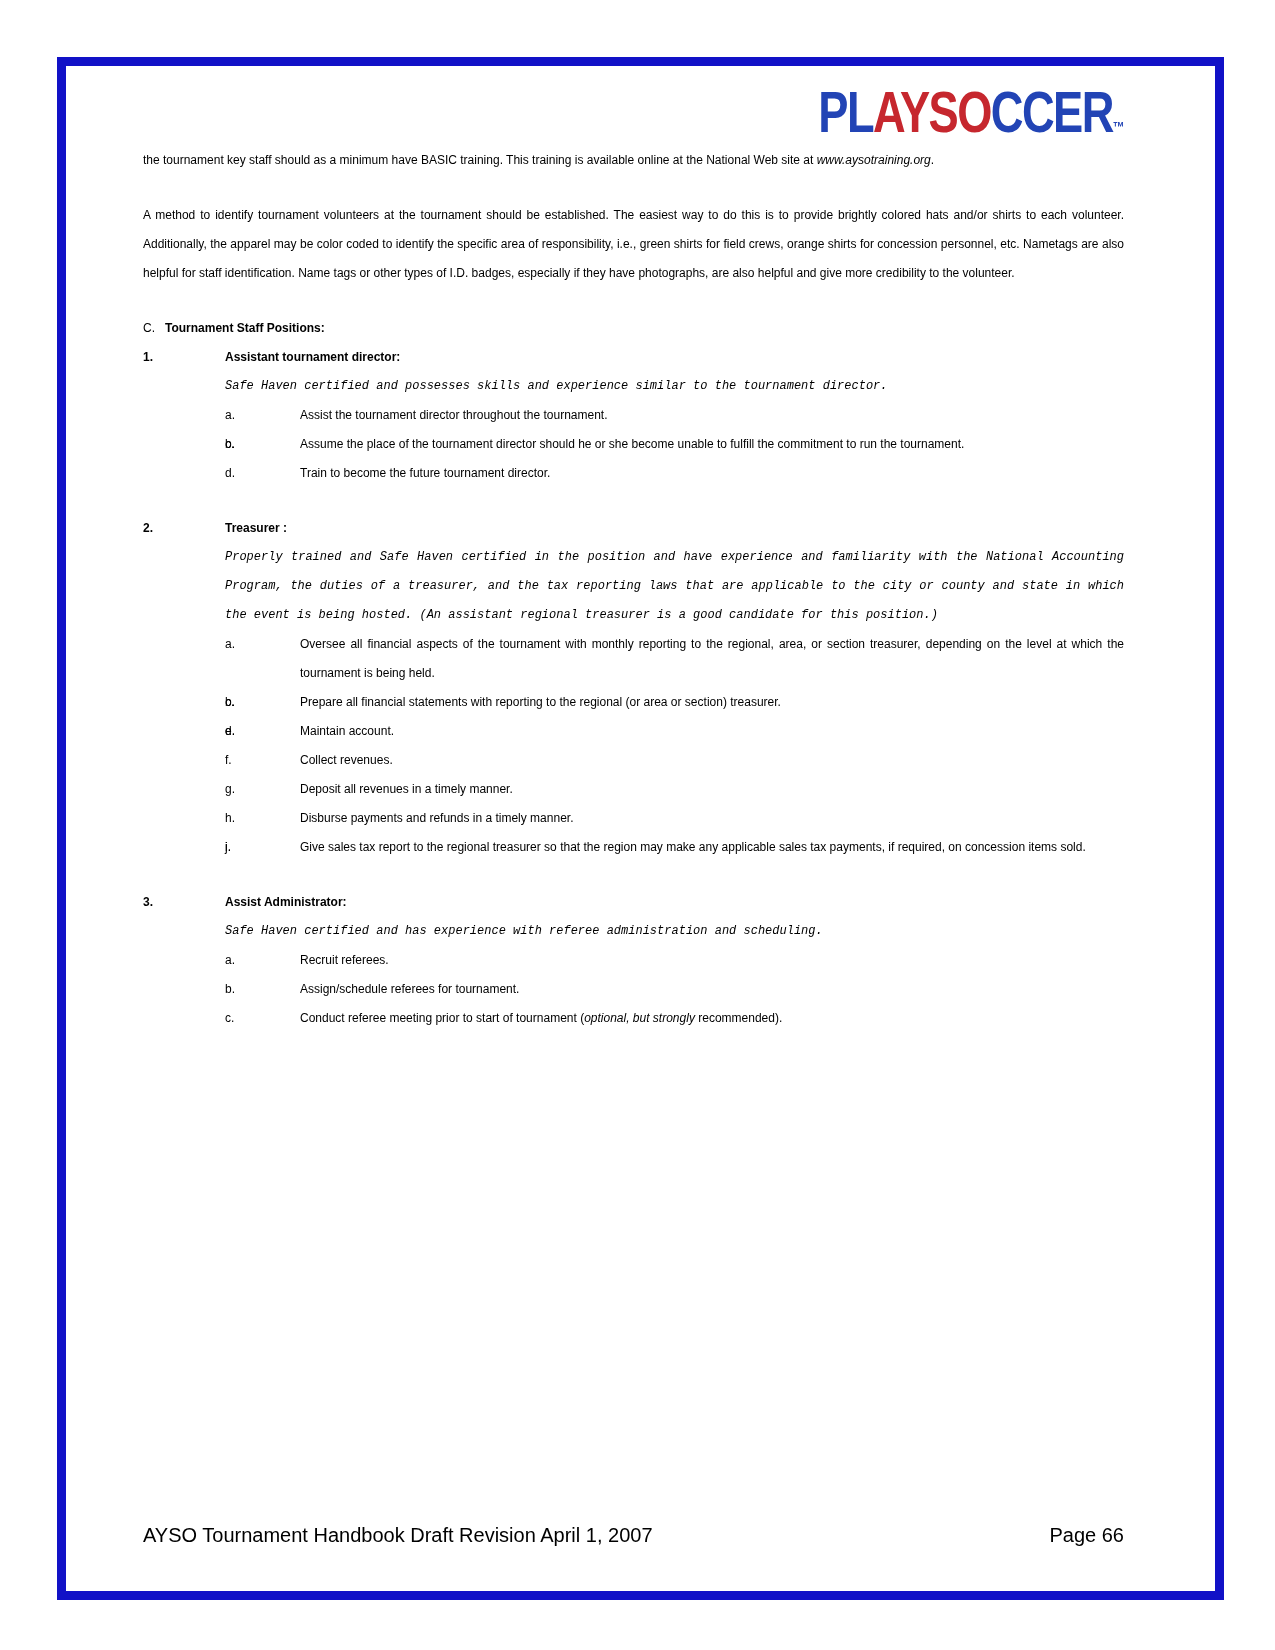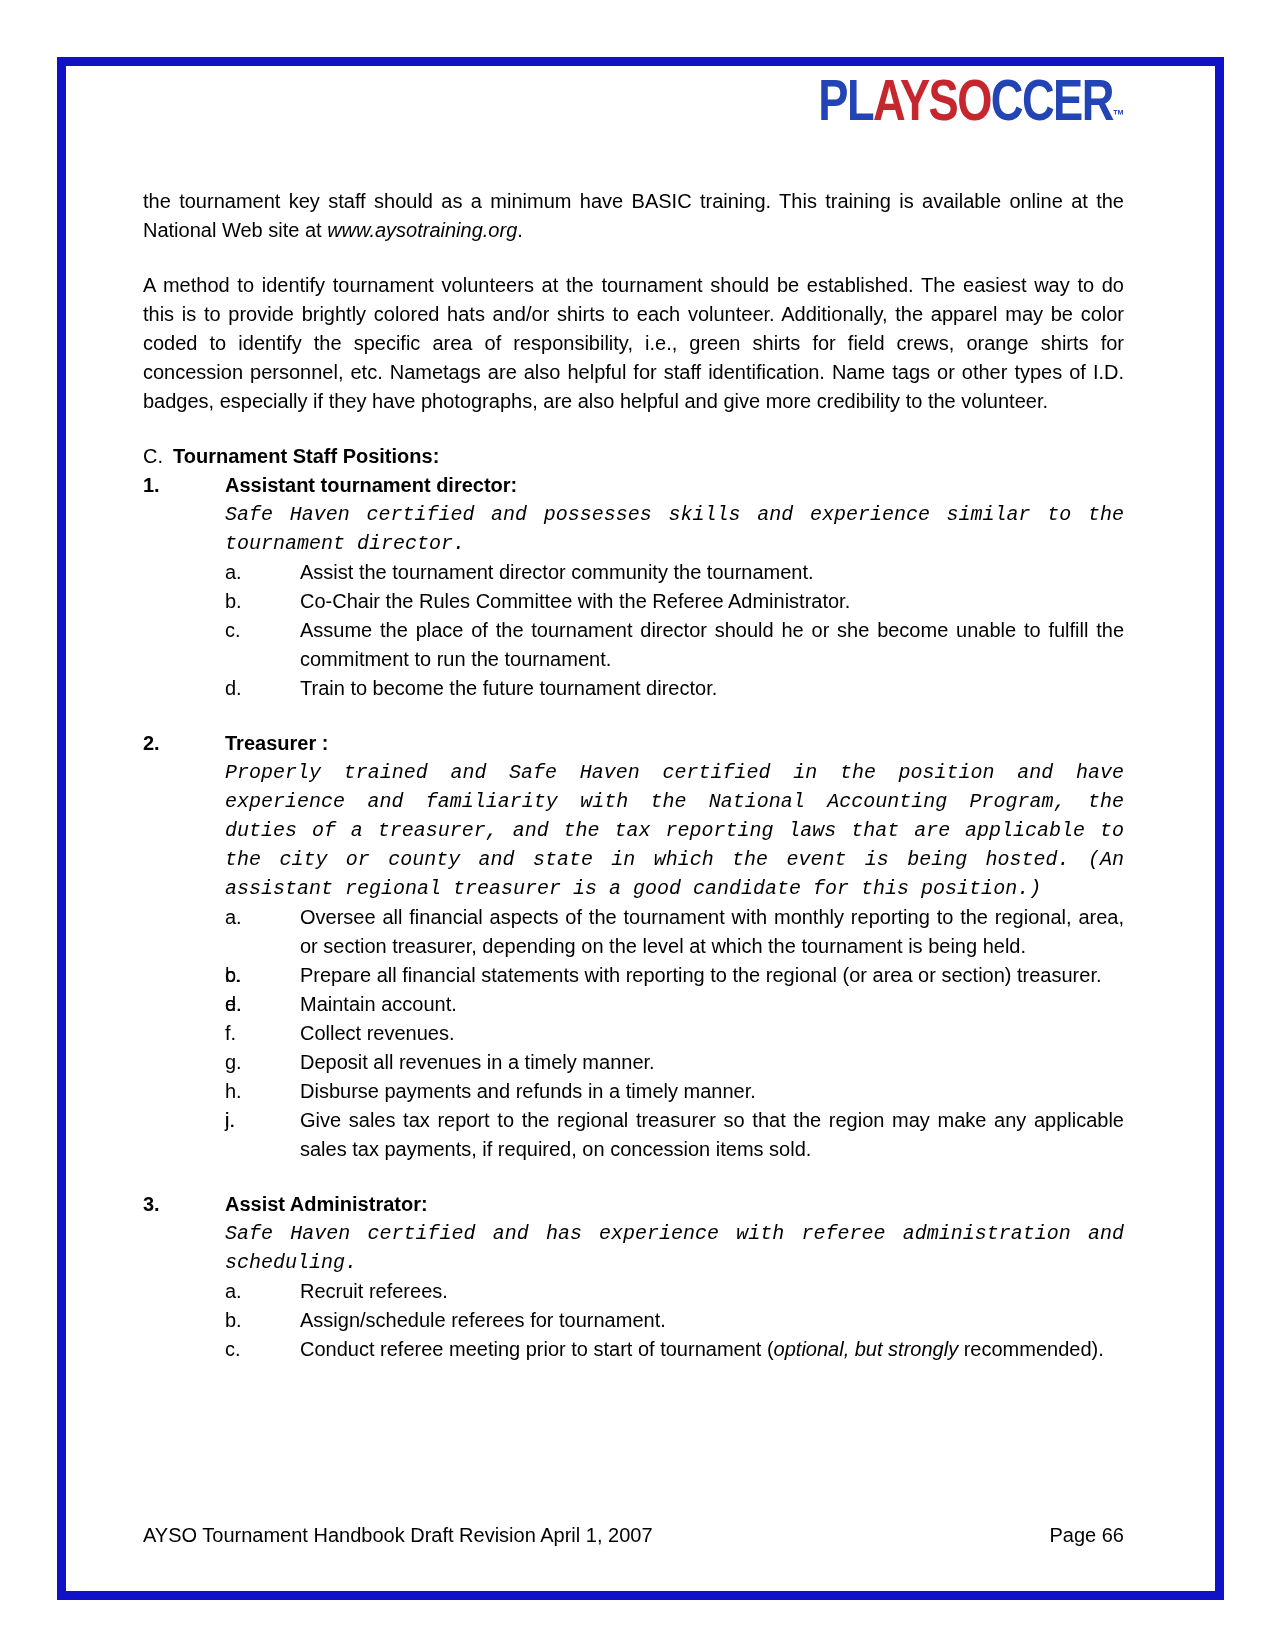--- a/index.html
+++ b/index.html
@@ -5,32 +5,32 @@
   html,body{margin:0;padding:0;}
   body{
     width:1275px;height:1650px;position:relative;background:#ffffff;
     font-family:"Liberation Sans",sans-serif;color:#000;overflow:hidden;
   }
   .frame{
     position:absolute;left:57px;top:57px;width:1149px;height:1525px;
     border:9px solid #1111c7;box-sizing:content-box;
   }
   
-  .logo{position:absolute;top:66px;right:150px;white-space:nowrap;}
+  .logo{position:absolute;top:78px;right:150px;white-space:nowrap;}
   .logo-inner{
     display:inline-block;font-weight:bold;font-size:58px;letter-spacing:-2px;
     transform:scale(0.78,1.0);transform-origin:100% 50%;
   }
   .lb{color:#2244b5}
   .lr{color:#c6272e}
   .tm{font-size:15px;letter-spacing:0;color:#2244b5;}
   
   .content{
     position:absolute;left:143px;top:146px;width:981px;
-    font-size:20px;line-height:29px;margin-top:41px;
+    font-size:12px;line-height:29px;
   }
   .just{text-align:justify;text-justify:inter-word;}
   .para{margin:0 0 26px 0;}
   .c-head{margin:0;}
   .c-title{font-weight:bold;margin-left:10px;}
   .c-body{margin:0 0 28px 0;}
   .sec{margin:0 0 26px 0;}
   .sec-title{position:relative;padding-left:82px;font-weight:bold;}
   .sec-num{position:absolute;left:0;top:0;}
   .sec-desc{margin-left:82px;font-style:italic;font-family:Liberation Mono, monospace;}
@@ -55,22 +55,22 @@
 
   <p class="para just"><span>the tournament key staff should as a minimum have BASIC training. This training is available online at the National Web site at </span><span class="it">www.aysotraining.org</span><span>.</span></p>
 
   <p class="para just">A method to identify tournament volunteers at the tournament should be established. The easiest way to do this is to provide brightly colored hats and/or shirts to each volunteer. Additionally, the apparel may be color coded to identify the specific area of responsibility, i.e., green shirts for field crews, orange shirts for concession personnel, etc. Nametags are also helpful for staff identification. Name tags or other types of I.D. badges, especially if they have photographs, are also helpful and give more credibility to the volunteer.</p>
 
   <p class="c-head"><span>C.</span><span class="c-title">Tournament Staff Positions:</span></p>
 
   <div class="sec">
     <div class="sec-title"><span class="sec-num">1.</span><span>Assistant tournament director:</span></div>
     <div class="sec-desc just">Safe Haven certified and possesses skills and experience similar to the tournament director.</div>
-    <div class="item just"><span class="item-letter">a.</span><span>Assist the tournament director community the tournament.</span></div>
-    <div class="item just"><span class="item-letter">b.</span><span>Co-Chair the Rules Committee with the Referee Administrator.</span></div>
+    <div class="item just"><span class="item-letter">a.</span><span>Assist the tournament director throughout the tournament.</span></div>
+    <div class="item just"><span class="item-letter">b.</span></div>
     <div class="item just"><span class="item-letter">c.</span><span>Assume the place of the tournament director should he or she become unable to fulfill the commitment to run the tournament.</span></div>
     <div class="item just"><span class="item-letter">d.</span><span>Train to become the future tournament director.</span></div>
   </div>
 
   <div class="sec">
     <div class="sec-title"><span class="sec-num">2.</span><span>Treasurer :</span></div>
     <div class="sec-desc just">Properly trained and Safe Haven certified in the position and have experience and familiarity with the National Accounting Program, the duties of a treasurer, and the tax reporting laws that are applicable to the city or county and state in which the event is being hosted. (An assistant regional treasurer is a good candidate for this position.)</div>
     <div class="item just"><span class="item-letter">a.</span><span>Oversee all financial aspects of the tournament with monthly reporting to the regional, area, or section treasurer, depending on the level at which the tournament is being held.</span></div>
     <div class="item just"><span class="item-letter">b.</span></div>
     <div class="item just"><span class="item-letter">c.</span><span>Prepare all financial statements with reporting to the regional (or area or section) treasurer.</span></div>

